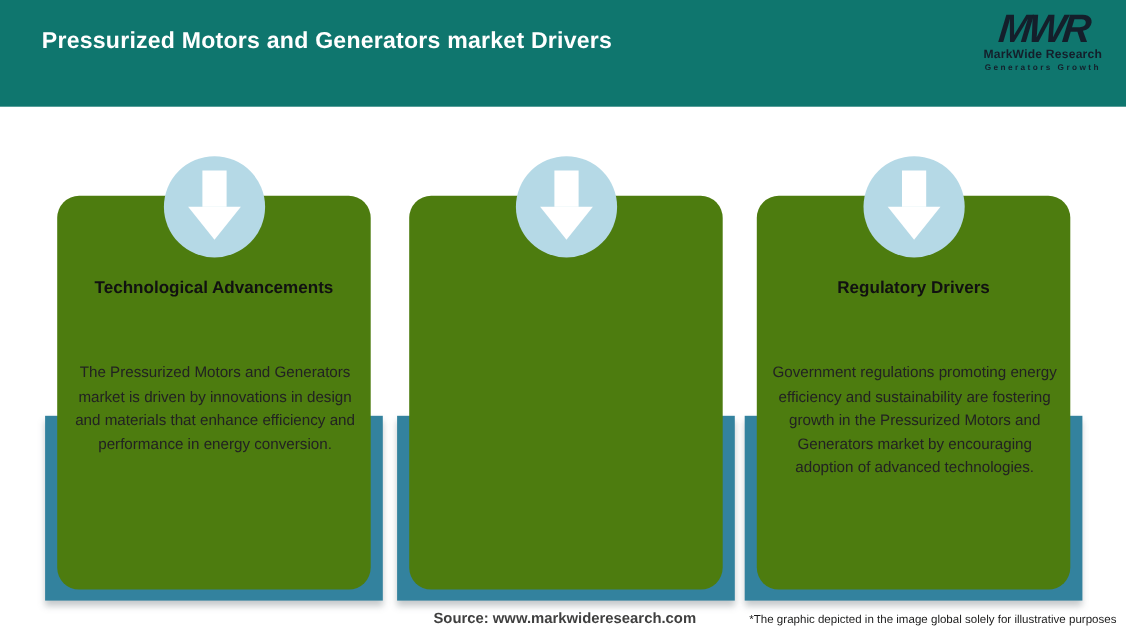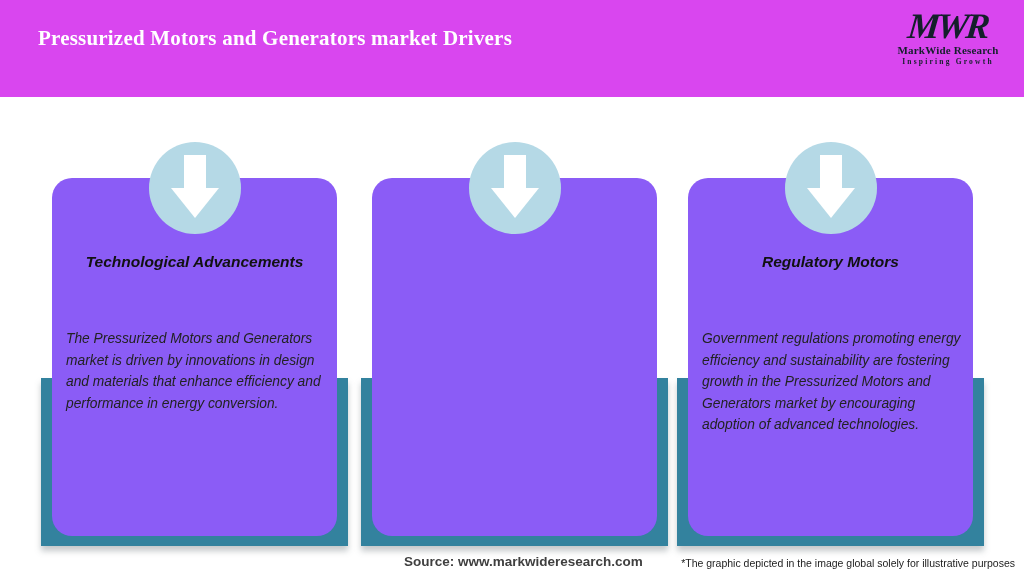--- a/index.html
+++ b/index.html
@@ -9,22 +9,21 @@
     width: 1024px; height: 576px;
     background: #ffffff;
     font-family: "Liberation Sans", sans-serif;
     overflow: hidden;
   }
 
   
   .header {
     position: absolute; top: 0; left: 0;
     width: 1024px; height: 97px;
-    background: #d946ef;
-    font-family: Liberation Serif, serif;
+    background: #0f766e;
   }
   .header-title {
     position: absolute; left: 38px; top: 26px;
     color: #ffffff;
     font-size: 21px;
     font-weight: bold;
     letter-spacing: 0.2px;
   }
   .logo {
     position: absolute; right: 16px; top: 8px;
@@ -70,42 +69,41 @@
     left: -11px; top: 236px;
     width: 307px; height: 168px;
     background: #33829E;
     box-shadow: 0 5px 6px rgba(90,100,105,0.35);
     z-index: 1;
   }
   .card {
     position: absolute;
     left: 0; top: 36px;
     width: 285px; height: 358px;
-    background: #8b5cf6;
+    background: #4d7c0f;
     border-radius: 20px;
     z-index: 2;
-    font-style: italic;
   }
   .card-title {
     position: absolute;
     top: 75px; left: 0;
     width: 100%;
     text-align: center;
     font-size: 15.5px;
     font-weight: bold;
     color: #111111;
   }
   .card-desc {
     position: absolute;
     top: 150px;
     left: 14px; right: 12px;
     font-size: 13.8px;
     line-height: 1.56;
     color: #222222;
-    text-align: left;
+    text-align: center;
   }
 
   
   .circle {
     position: absolute;
     left: 50%; top: 0;
     transform: translateX(-50%);
     width: 92px; height: 92px;
     border-radius: 50%;
     background: #B5D9E6;
@@ -124,41 +122,41 @@
     transform: translateX(-50%);
     width: 0; height: 0;
     border-left: 24px solid transparent;
     border-right: 24px solid transparent;
     border-top: 30px solid #ffffff;
   }
 
   
   .footer-source {
     position: absolute;
-    left: 404px; top: 554px;
+    left: 394px; top: 554px;
     font-size: 13.5px;
     font-weight: bold;
     color: #3F3F3F;
   }
   .footer-disclaimer {
     position: absolute;
     right: 9px; top: 557px;
     font-size: 10.5px;
     color: #1c1c1c;
   }
 </style>
 </head>
 <body>
 
 <div class="header">
   <div class="header-title">Pressurized Motors and Generators market Drivers</div>
   <div class="logo">
     <div class="logo-acronym">MWR</div>
     <div class="logo-name">MarkWide Research</div>
-    <div class="logo-tagline">Inspiring Growth</div>
+    <div class="logo-tagline">Generators Growth</div>
   </div>
 </div>
 
 <div class="card-wrap c1">
   <div class="card-backing"></div>
   <div class="card">
     <div class="card-title">Technological Advancements</div>
     <div class="card-desc">The Pressurized Motors and Generators market is driven by innovations in design and materials that enhance efficiency and performance in energy conversion.</div>
   </div>
   <div class="circle">
@@ -173,21 +171,21 @@
   </div>
   <div class="circle">
     <div class="arrow-shaft"></div>
     <div class="arrow-head"></div>
   </div>
 </div>
 
 <div class="card-wrap c3">
   <div class="card-backing"></div>
   <div class="card">
-    <div class="card-title">Regulatory Motors</div>
+    <div class="card-title">Regulatory Drivers</div>
     <div class="card-desc">Government regulations promoting energy efficiency and sustainability are fostering growth in the Pressurized Motors and Generators market by encouraging adoption of advanced technologies.</div>
   </div>
   <div class="circle">
     <div class="arrow-shaft"></div>
     <div class="arrow-head"></div>
   </div>
 </div>
 
 <div class="footer-source">Source: www.markwideresearch.com</div>
 <div class="footer-disclaimer">*The graphic depicted in the image global solely for illustrative purposes</div>

